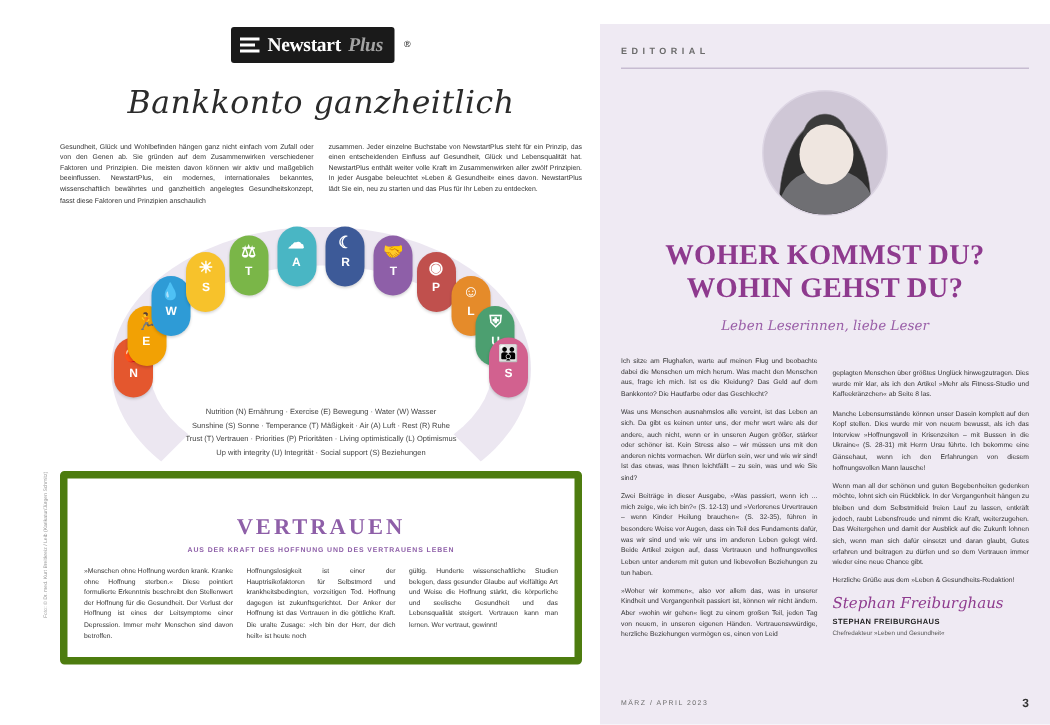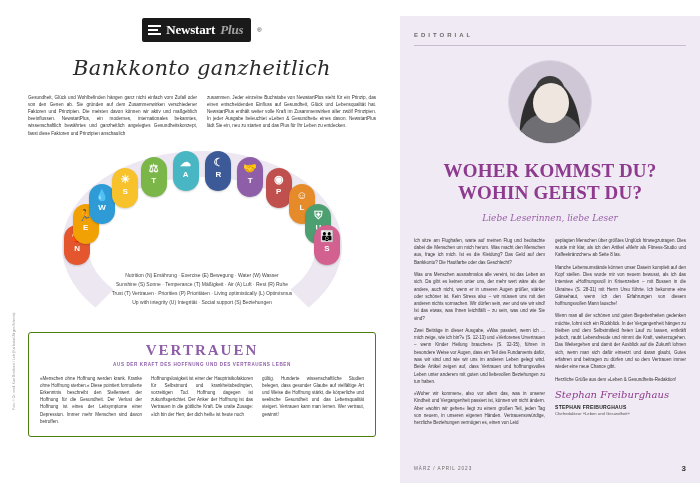--- a/index.html
+++ b/index.html
@@ -7,21 +7,21 @@
   body {
     width: 700px; height: 483px;
     background: #ffffff;
     font-family: "Liberation Sans", sans-serif;
     overflow: hidden;
   }
   .page { position: relative; width: 700px; height: 483px; background:#fff; }
 
   
   .left-page {
-    position:absolute; left:0; top:0; width:327px; height:483px;
+    position:absolute; left:12px; top:0; width:327px; height:483px;
     background:#ffffff;
   }
   .left-inner { position:absolute; left:28px; top:18px; width:348px; }
 
   .logo-row { display:flex; align-items:center; justify-content:center; gap:6px; }
   .logo-box {
     background:#1a1a1a; color:#fff; padding:4px 8px 4px 6px;
     display:flex; align-items:center; gap:5px; border-radius:2px;
   }
   .logo-lines { display:flex; flex-direction:column; gap:2px; }
@@ -59,22 +59,22 @@
     box-shadow:0 1px 2px rgba(0,0,0,.18);
   }
   .pill .glyph { font-size:11px; line-height:14px; }
   .pill .ltr { font-size:8px; font-weight:bold; margin-top:1px; }
 
   .legend { margin-top:4px; text-align:center; }
   .legend div { font-size:5px; line-height:1.85; color:#444; }
 
   
   .vertrauen-box {
-    margin-top:24px; border:1px solid #4d7c0f; border-radius:3px;
-    padding:9px 11px 11px; position:relative; background:#fff;
+    margin-top:6px; border:5px solid #4d7c0f; border-radius:3px;
+    padding:25px 11px 11px; position:relative; background:#fff;
   }
   .vertrauen-title {
     color:#8e5fa8; font-family:"Liberation Serif", serif; font-size:15px;
     letter-spacing:2px; font-weight:bold; text-align:center;
   }
   .vertrauen-sub {
     color:#8e5fa8; font-size:4.6px; letter-spacing:0.6px; text-align:center;
     margin-top:3px; font-weight:bold;
   }
   .vertrauen-cols { display:flex; gap:9px; margin-top:8px; }
@@ -115,21 +115,21 @@
   .rp-headline {
     text-align:center; margin-top:16px; color:#8e3a8e;
     font-family:"Liberation Serif", serif; font-weight:bold; font-size:19px;
     line-height:1.18; letter-spacing:0.2px;
   }
   .rp-subhead {
     text-align:center; margin-top:8px; color:#9a5fa8;
     font-family:"DejaVu Serif", serif; font-style:italic; font-size:9px;
   }
 
-  .rp-cols { display:flex; gap:10px; margin-top:14px; }
+  .rp-cols { display:flex; gap:10px; margin-top:14px;align-items:center; }
   .rp-cols .col { flex:1; }
   .rp-cols p { font-size:4.5px; line-height:1.62; color:#333; text-align:justify; margin:0 0 5px; }
 
   .sign {
     font-family:"DejaVu Serif", serif; font-style:italic; color:#8e3a8e;
     font-size:10px; margin-top:6px;
   }
   .sign-name { font-size:5px; font-weight:bold; color:#222; margin-top:4px; letter-spacing:0.3px; }
   .sign-role { font-size:4.2px; color:#555; margin-top:1px; }
 
@@ -247,21 +247,21 @@
     <div class="rp-inner">
       <div class="editorial-label">EDITORIAL</div>
       <div class="hr-top"></div>
 
       <div class="portrait"></div>
 
       <div class="rp-headline">
         <div>WOHER KOMMST DU?</div>
         <div>WOHIN GEHST DU?</div>
       </div>
-      <div class="rp-subhead">Liebe Leserinnen, liebe Leser</div>
+      <div class="rp-subhead">Leben Leserinnen, liebe Leser</div>
 
       <div class="rp-cols">
         <div class="col">
           <p>Ich sitze am Flughafen, warte auf meinen Flug und beobachte dabei die Menschen um mich herum. Was macht den Menschen aus, frage ich mich. Ist es die Kleidung? Das Geld auf dem Bankkonto? Die Hautfarbe oder das Geschlecht?</p>
           <p>Was uns Menschen ausnahmslos alle vereint, ist das Leben an sich. Da gibt es keinen unter uns, der mehr wert wäre als der andere, auch nicht, wenn er in unseren Augen größer, stärker oder schöner ist. Kein Stress also – wir müssen uns mit den anderen nichts vormachen. Wir dürfen sein, wer und wie wir sind! Ist das etwas, was Ihnen leichtfällt – zu sein, was und wie Sie sind?</p>
           <p>Zwei Beiträge in dieser Ausgabe, »Was passiert, wenn ich ... mich zeige, wie ich bin?« (S. 12-13) und »Verlorenes Urvertrauen – wenn Kinder Heilung brauchen« (S. 32-35), führen in besondere Weise vor Augen, dass ein Teil des Fundaments dafür, was wir sind und wie wir uns im anderen Leben gelegt wird. Beide Artikel zeigen auf, dass Vertrauen und hoffnungsvolles Leben unter anderem mit guten und liebevollen Beziehungen zu tun haben.</p>
           <p>»Woher wir kommen«, also vor allem das, was in unserer Kindheit und Vergangenheit passiert ist, können wir nicht ändern. Aber »wohin wir gehen« liegt zu einem großen Teil, jeden Tag von neuem, in unseren eigenen Händen. Vertrauensvwürdige, herzliche Beziehungen vermögen es, einen von Leid</p>
         </div>
         <div class="col">
           <p>geplagten Menschen über größtes Unglück hinwegzutragen. Dies wurde mir klar, als ich den Artikel »Mehr als Fitness-Studio und Kaffeekränzchen« ab Seite 8 las.</p>

